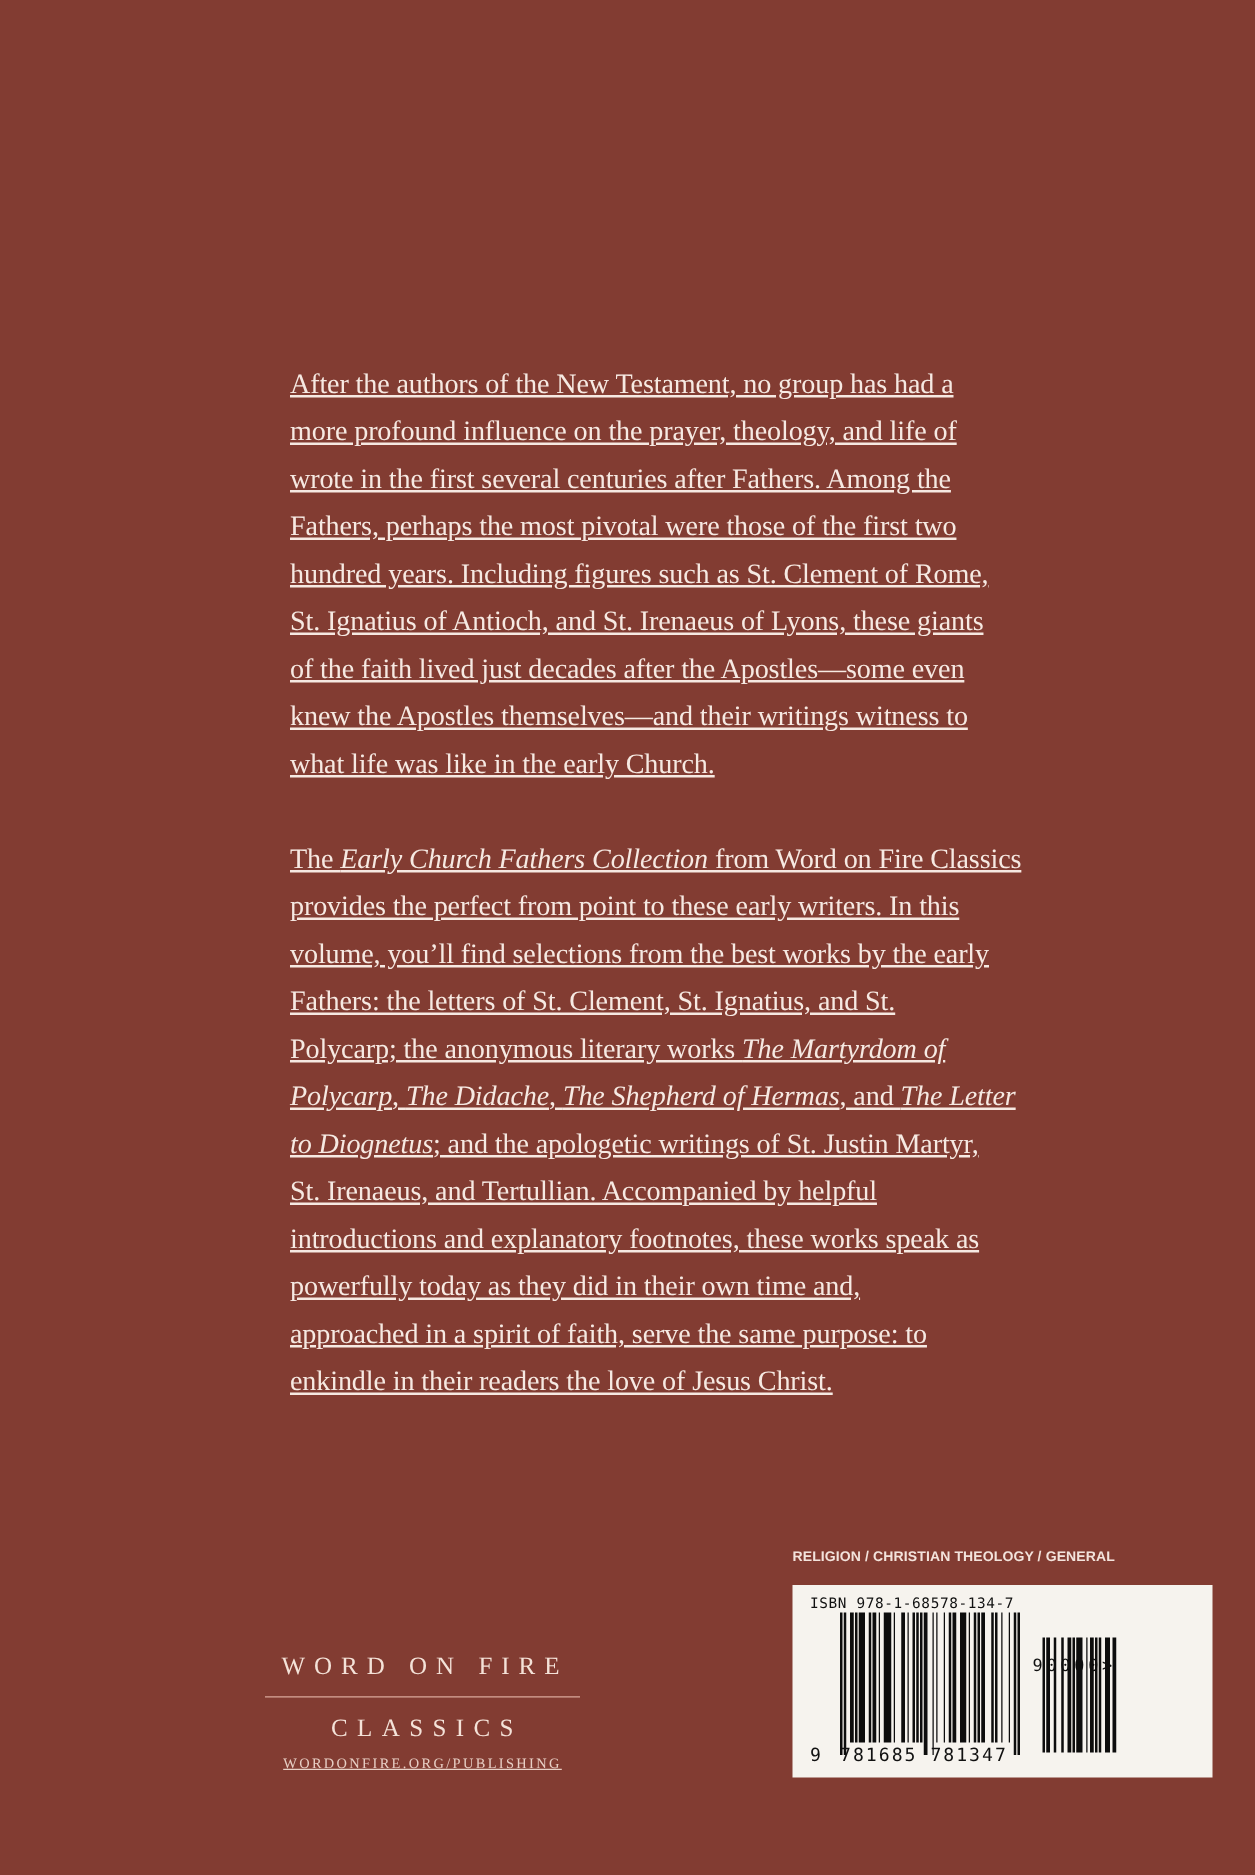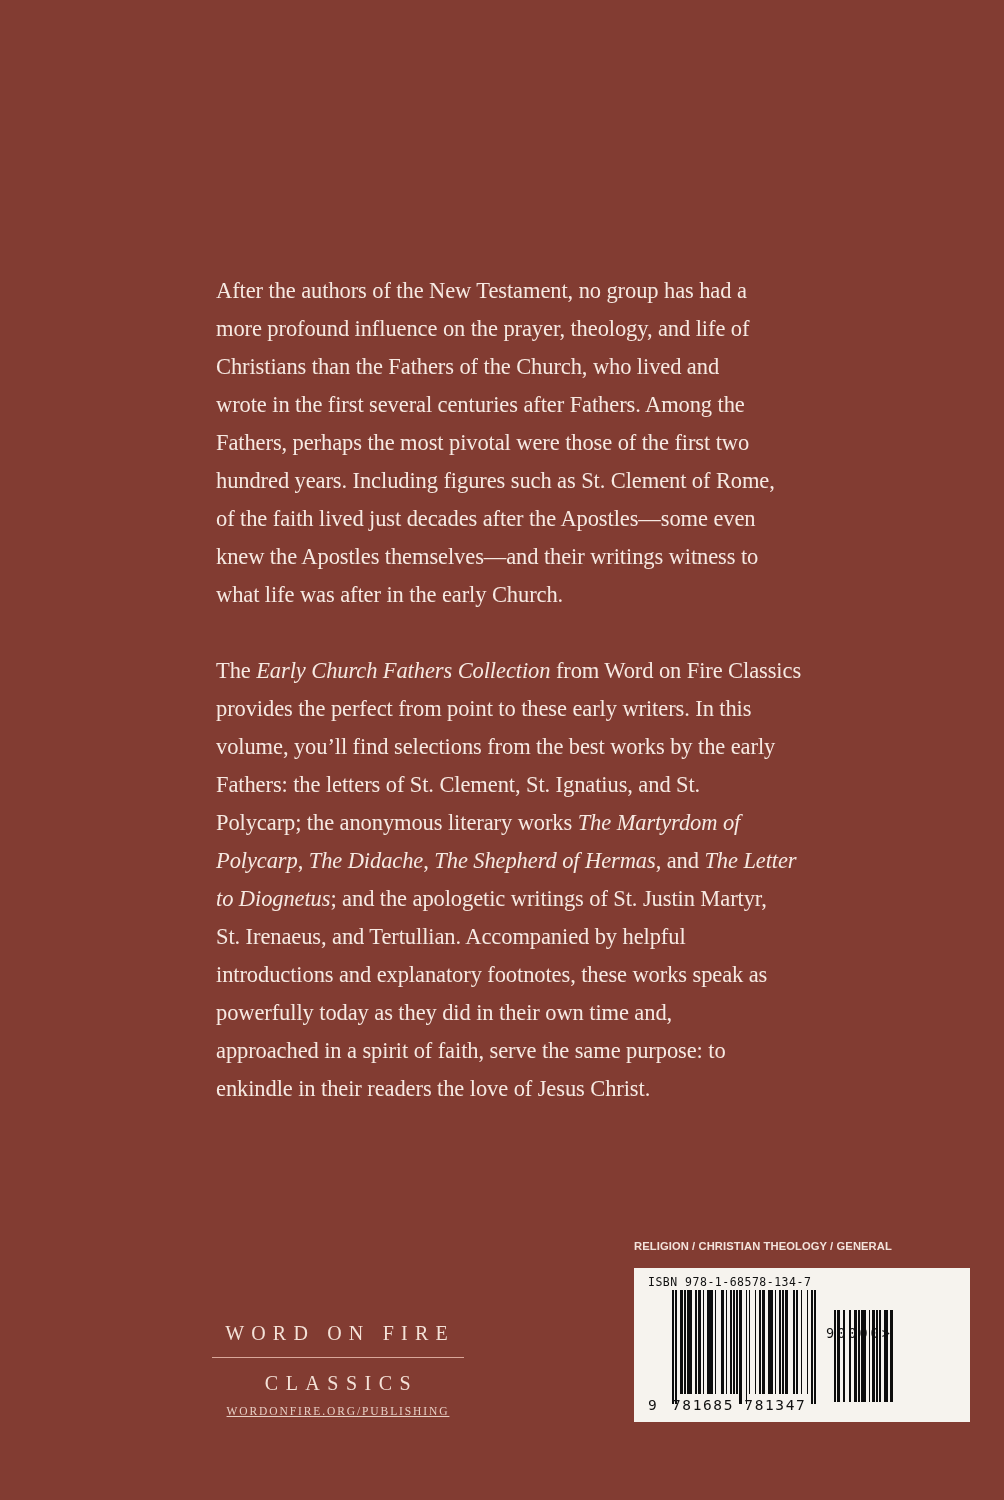--- a/index.html
+++ b/index.html
@@ -12,21 +12,21 @@
     color: #f6e9e2;
   }
   .blurb {
     position: absolute;
     left: 216px; top: 272px;
     width: 640px;
     font-size: 22.5px;
     line-height: 38px;
     letter-spacing: -0.1px;
   }
-  .blurb p { margin: 0; }
+  .blurb p { margin: 16px; text-decoration: underline; }
   .blurb p + p { margin-top: 38px; }
   .blurb em { font-style: italic; }
   .line { display: block; white-space: nowrap; }
 
   .category {
     position: absolute;
     left: 634px; top: 1240px;
     width: 282px;
     font-family: "Liberation Sans", "DejaVu Sans", sans-serif;
     font-weight: bold;
@@ -106,27 +106,27 @@
     text-decoration: underline;
   }
 </style>
 </head>
 <body>
 
 <div class="blurb">
   <p>
     <span class="line">After the authors of the New Testament, no group has had a</span>
     <span class="line">more profound influence on the prayer, theology, and life of</span>
-    <span class="line">Christians than the Fathers of the Church, who lived and</span>
     <span class="line">wrote in the first several centuries after Fathers. Among the</span>
     <span class="line">Fathers, perhaps the most pivotal were those of the first two</span>
     <span class="line">hundred years. Including figures such as St. Clement of Rome,</span>
+    <span class="line">St. Ignatius of Antioch, and St. Irenaeus of Lyons, these giants</span>
     <span class="line">of the faith lived just decades after the Apostles—some even</span>
     <span class="line">knew the Apostles themselves—and their writings witness to</span>
-    <span class="line">what life was after in the early Church.</span>
+    <span class="line">what life was like in the early Church.</span>
   </p>
   <p>
     <span class="line"><span>The </span><em>Early Church Fathers Collection</em><span> from Word on Fire Classics</span></span>
     <span class="line">provides the perfect from point to these early writers. In this</span>
     <span class="line">volume, you’ll find selections from the best works by the early</span>
     <span class="line">Fathers: the letters of St. Clement, St. Ignatius, and St.</span>
     <span class="line"><span>Polycarp; the anonymous literary works </span><em>The Martyrdom of</em></span>
     <span class="line"><em>Polycarp</em><span>, </span><em>The Didache</em><span>, </span><em>The Shepherd of Hermas</em><span>, and </span><em>The Letter</em></span>
     <span class="line"><em>to Diognetus</em><span>; and the apologetic writings of St. Justin Martyr,</span></span>
     <span class="line">St. Irenaeus, and Tertullian. Accompanied by helpful</span>

